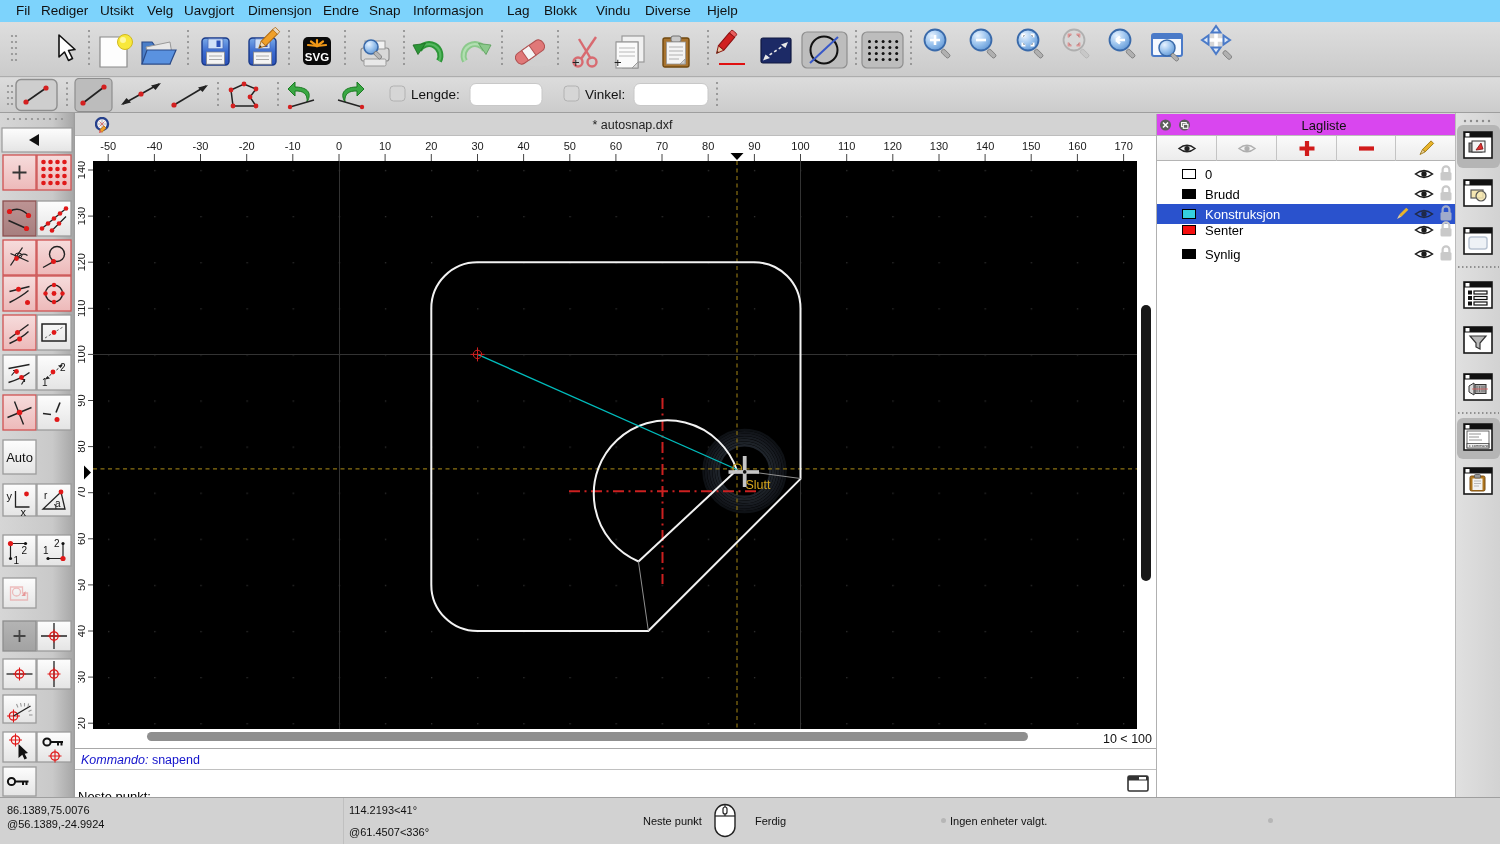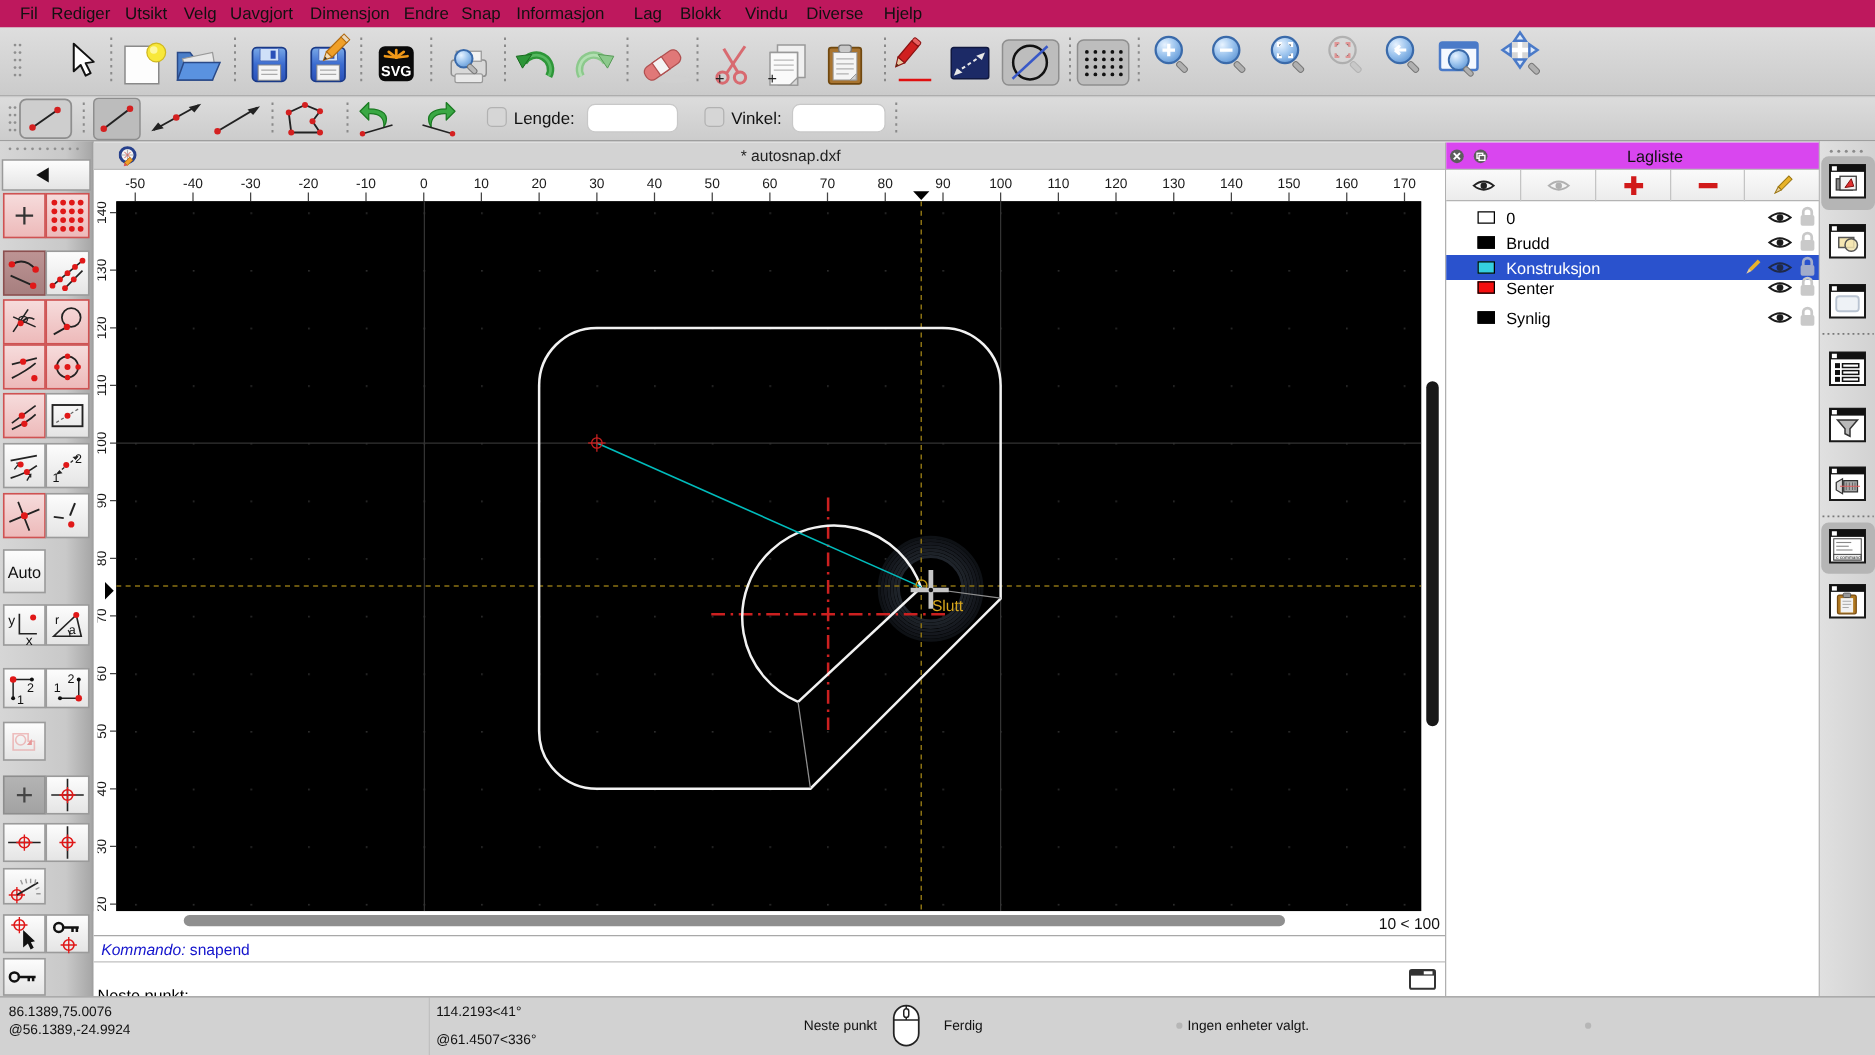--- a/index.html
+++ b/index.html
@@ -1,19 +1,19 @@
 <!DOCTYPE html>
 <html><head>
 <meta charset="utf-8">
 <style>
 * { margin:0; padding:0; box-sizing:border-box; }
 html,body { width:1500px; height:844px; overflow:hidden; font-family:"Liberation Sans", sans-serif; }
 #app { position:relative; width:1500px; height:844px; background:#d4d4d4; }
 
-#menubar { position:absolute; left:0; top:0; width:1500px; height:22px; background:#be185d; font-size:13.5px; color:#111; }
+#menubar { position:absolute; left:0; top:0; width:1500px; height:22px; background:#7dd3fc; font-size:13.5px; color:#111; }
 #menubar span { position:absolute; top:3px; white-space:nowrap; }
 
 #tb1 { position:absolute; left:0; top:22px; width:1500px; height:55px; background:linear-gradient(#dedede,#cbcbcb); border-bottom:1px solid #adadad; }
 #tb2 { position:absolute; left:0; top:78px; width:1500px; height:35px; background:linear-gradient(#dcdcdc,#cccccc); border-bottom:1px solid #9e9e9e; }
 
 #ldock { position:absolute; left:0; top:113px; width:75px; height:684px; background:linear-gradient(90deg,#d6d6d6 0%,#c9c9c9 70%,#a8a8a8 97%,#9a9a9a 100%); }
 
 #dwin { position:absolute; left:75px; top:114px; width:1081px; height:683px; background:#ffffff; }
 #dtitle { position:absolute; left:0; top:0; width:1081px; height:22px; background:#d3d3d3; border-bottom:1px solid #bdbdbd; text-align:center; text-indent:34px; font-size:12.5px; color:#222; line-height:22px; }
 #hruler { position:absolute; left:3px; top:22px; width:1062px; height:14px; background:#fff; }

